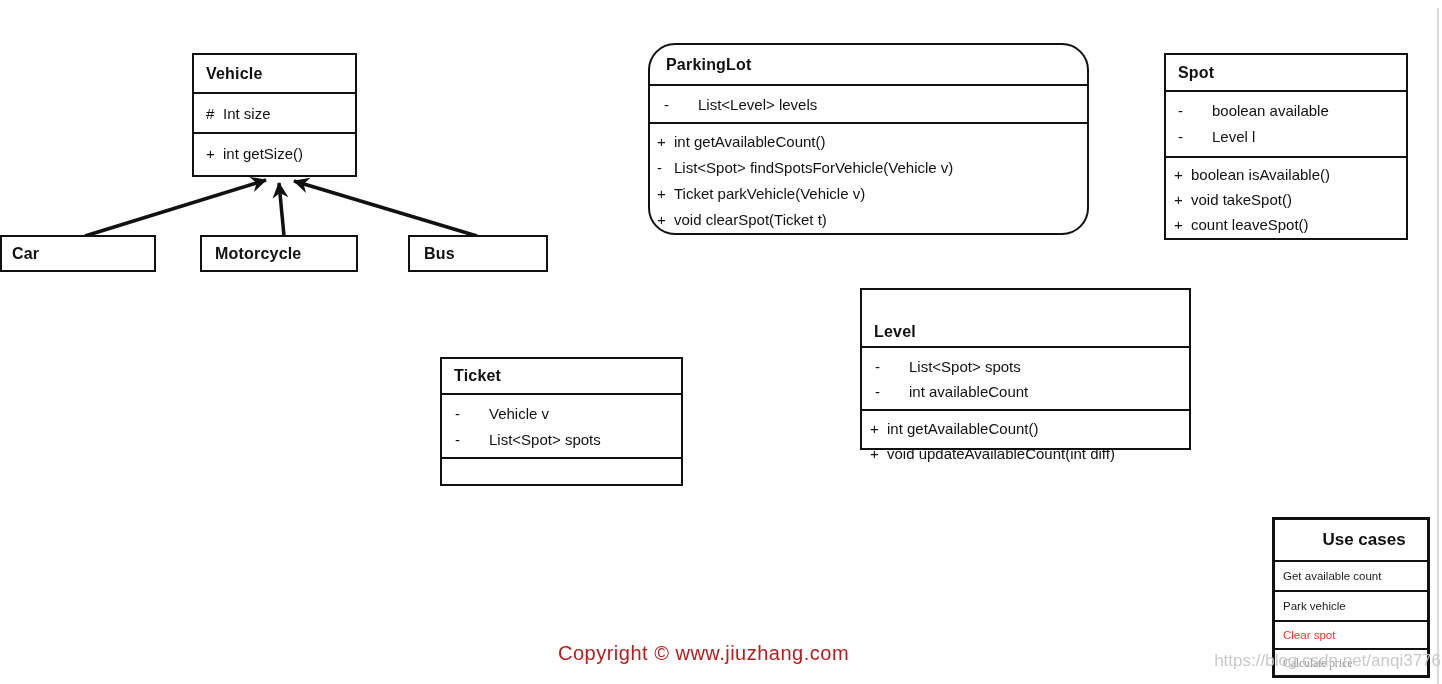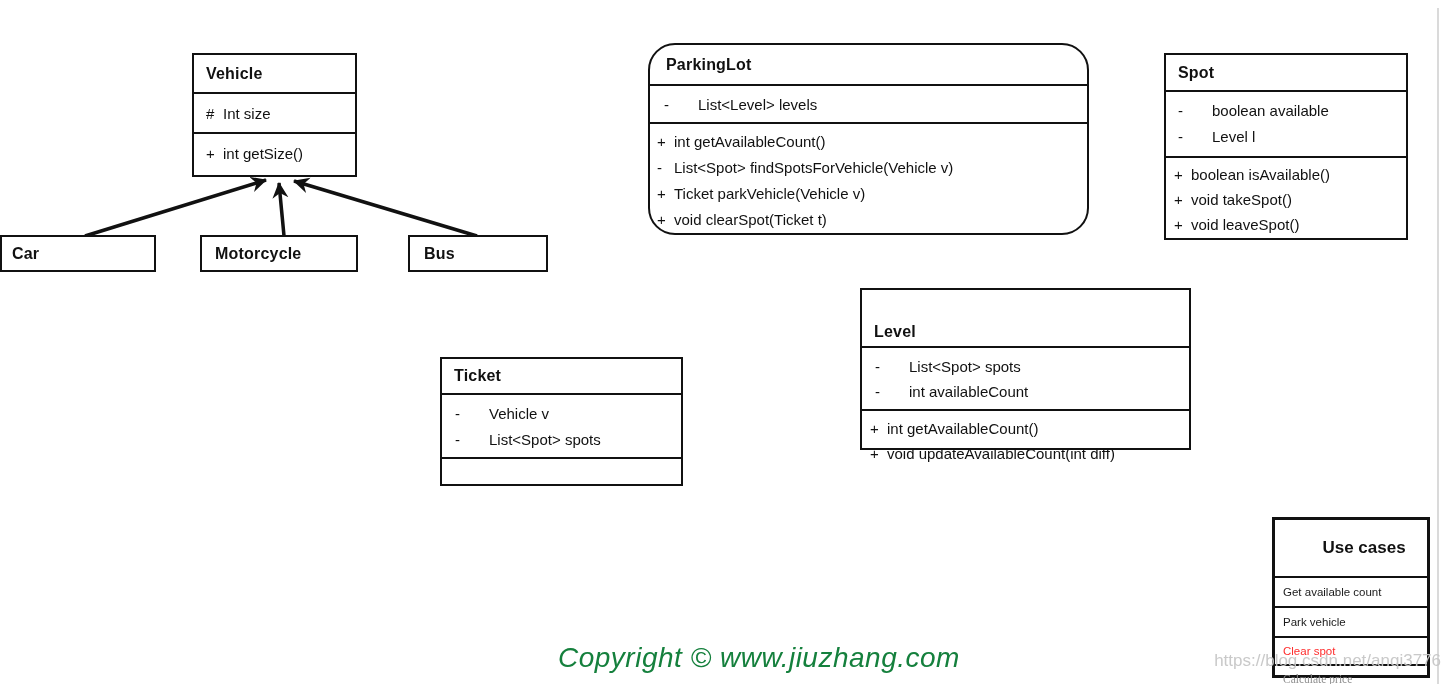--- a/index.html
+++ b/index.html
@@ -10,26 +10,26 @@
   .c-title{font-weight:bold;font-size:16px;display:flex;align-items:center;
            box-sizing:border-box;padding-left:12px;letter-spacing:.2px;}
   .c-title.divided{border-bottom:2px solid #111;}
   .c-sec{box-sizing:border-box;font-size:15px;}
   .c-sec.mid{border-bottom:2px solid #111;}
   .row{display:flex;}
   .pfx{display:inline-block;flex:none;}
   .wide .pfx{width:34px;}
   .narrow .pfx{width:17px;}
   .uc{position:absolute;background:#fff;border:3px solid #111;box-sizing:border-box;z-index:2;}
-  .uc-title{height:56px;display:flex;align-items:center;justify-content:center;
+  .uc-title{height:40px;display:flex;align-items:center;justify-content:center;
             font-weight:bold;font-size:17px;box-sizing:border-box;padding-left:26px;}
   .uc-row{border-top:2px solid #111;display:flex;align-items:center;
           padding-left:8px;font-size:11.5px;box-sizing:border-box;}
-  .copyright{position:absolute;left:558px;top:642px;font-size:28px;color:#15803d;
-             letter-spacing:.5px;z-index:3;font-style:italic;}
+  .copyright{position:absolute;left:558px;top:642px;font-size:20px;color:#b91c1c;
+             letter-spacing:.5px;z-index:3;}
   .csdn-mark{position:absolute;right:1px;top:651px;font-size:17px;color:rgba(198,198,198,.95);
              z-index:30;white-space:nowrap;}
   .page-edge{position:absolute;left:1437px;top:8px;width:2px;height:676px;background:#dadada;z-index:0;}
 </style>
 </head>
 <body>
 
 <div class="stage">
 
   <div class="page-edge"></div>
@@ -115,21 +115,21 @@
       <div class="row narrow">
           <span class="pfx">+</span>
           <span>boolean isAvailable()</span>
         </div>
       <div class="row narrow">
           <span class="pfx">+</span>
           <span>void takeSpot()</span>
         </div>
       <div class="row narrow">
           <span class="pfx">+</span>
-          <span>void leaveSpot()</span>
+          <span>count leaveSpot()</span>
         </div>
     </div>
   </div>
 
   <div class="cls" style="left:860px;top:288px;width:331px;height:162px;">
     <div class="c-title divided" style="height:30px;margin-top:28px;">Level</div>
     <div class="c-sec mid" style="height:63px;padding:6px 0 0 13px;line-height:25px;">
       <div class="row wide">
           <span class="pfx">-</span>
           <span>List&lt;Spot&gt; spots</span>

